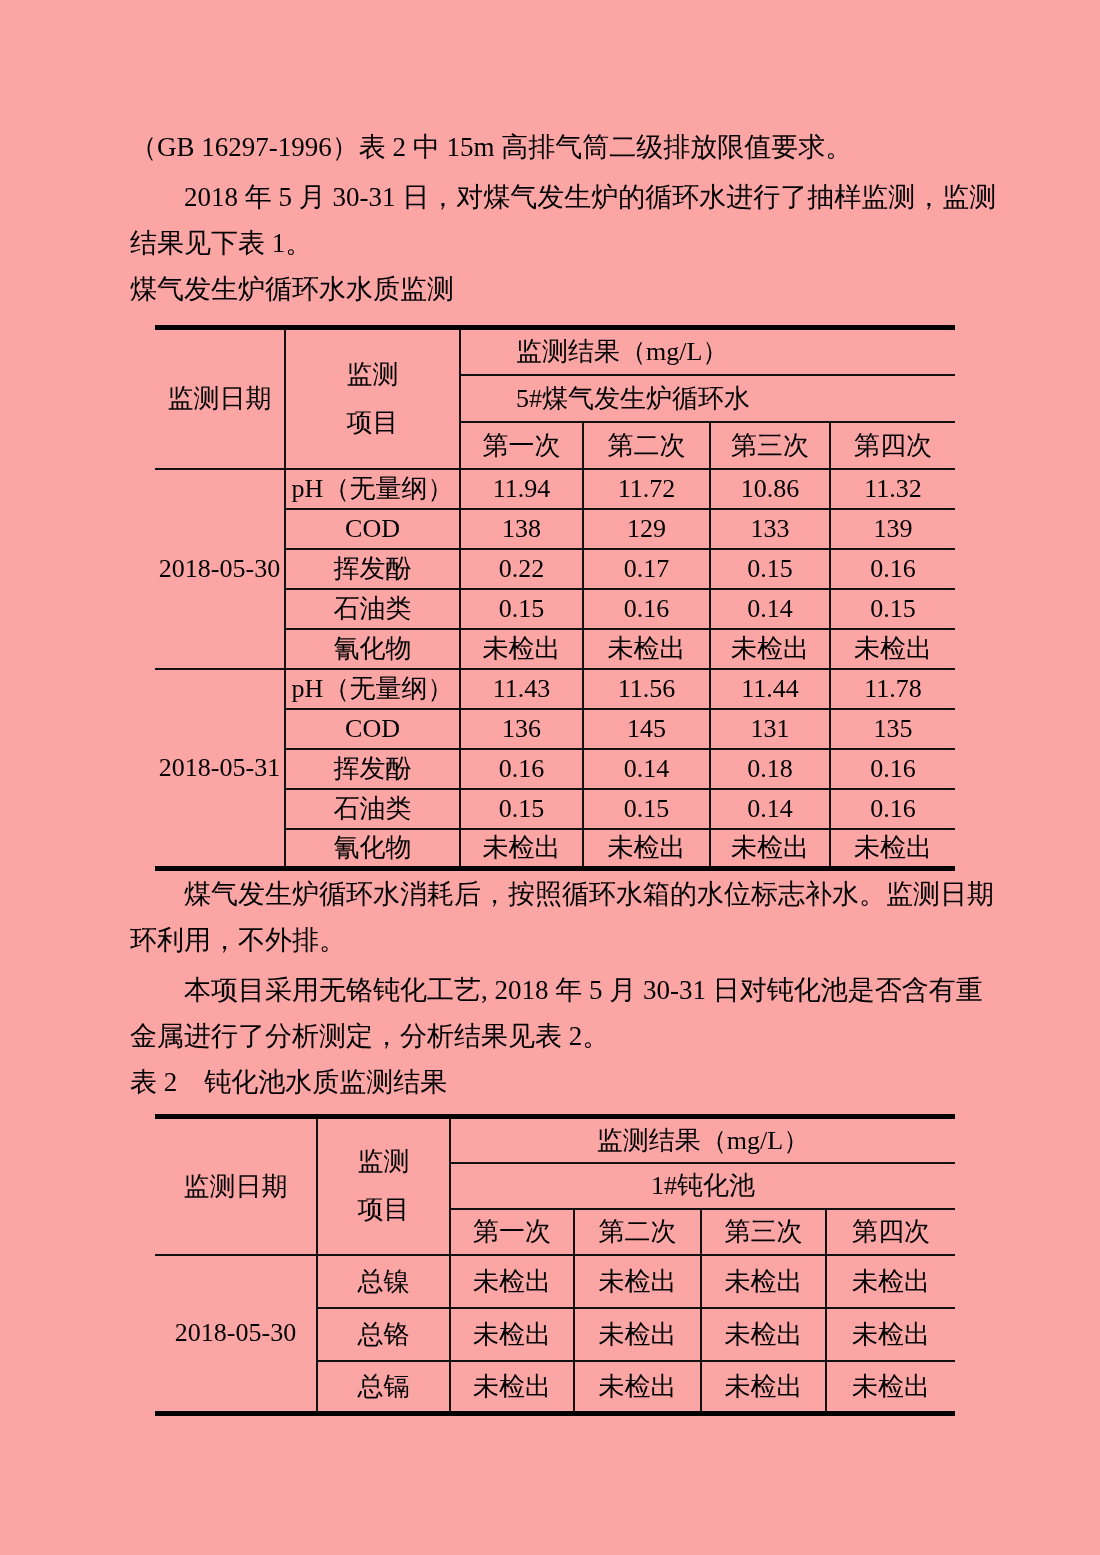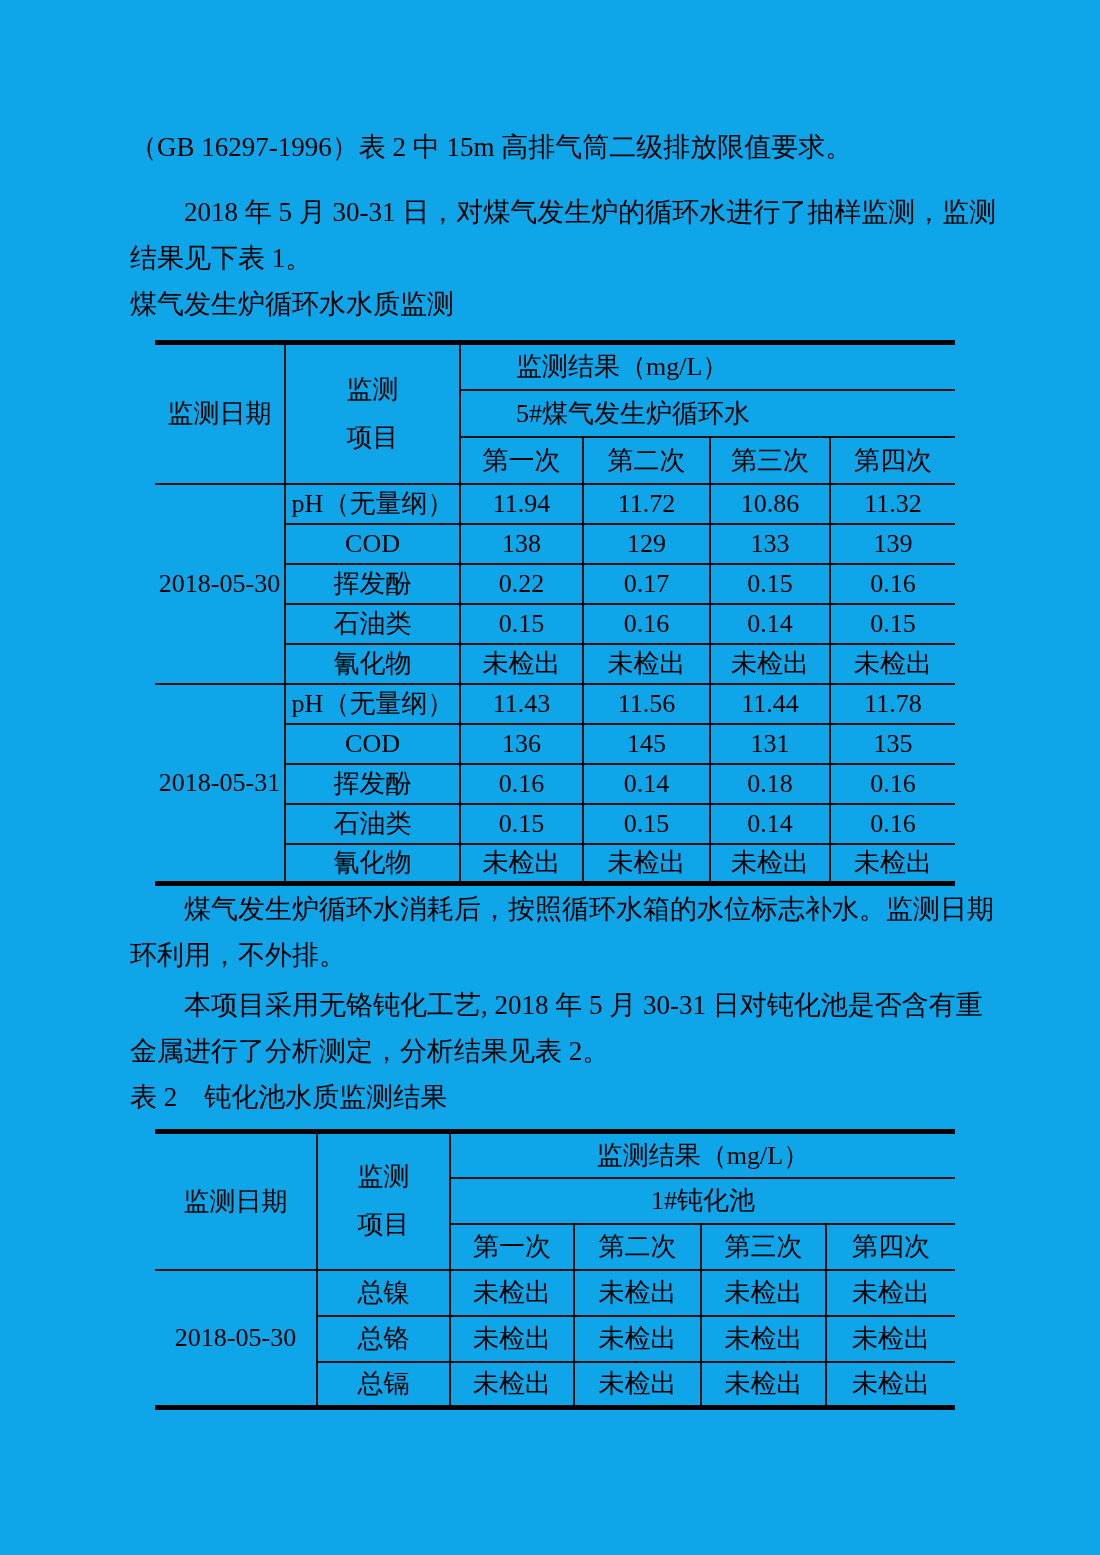--- a/index.html
+++ b/index.html
@@ -1,37 +1,37 @@
 <!DOCTYPE html>
 <html><head>
 <meta charset="utf-8">
 <style>
   * { margin:0; padding:0; box-sizing:border-box; }
   html,body { background:#ffffff; }
   .page {
     position:relative;
     width:1100px; height:1555px;
-    background:#0ea5e9;
+    background:#fca5a5;
     color:#000000;
     font-family:"Liberation Serif","DejaVu Serif",serif;
     overflow:hidden;
   }
   .content {
     position:absolute;
     left:130px; top:124px;
     width:828px;
   }
   .tl {
     font-size:27px;
     line-height:46px;
     white-space:nowrap;
   }
   .indent { padding-left:54px; }
   .centerline { text-align:left; white-space:nowrap; }
-  .mt12 { margin-top:19px; }
+  .mt12 { margin-top:4px; }
   .mt4  { margin-top:4px; }
   .mt6  { margin-top:0; }
 
   table.t {
     border-collapse:collapse;
     table-layout:fixed;
     width:800px;
     margin-left:25px;
     font-size:26px;
     border-left:hidden;
@@ -44,21 +44,21 @@
   .t td {
     border:2px solid #111;
     text-align:center;
     vertical-align:middle;
     padding:0;
     overflow:hidden;
   }
   .t1 tr.hr td { height:47px; }
   .t1 tr.br td { height:40px;margin-left:20px; }
   .t2 tr.hr td { height:46px; }
-  .t2 tr.br td { height:46px; }
+  .t2 tr.br td { height:53px; }
   .t td.lp { text-align:left; padding-left:55px; }
   .itemcell div { line-height:48px; }
   .parabreak { margin-top:0px; }
 </style>
 </head>
 <body>
 
 <div class="page">
   <div class="content">
 

